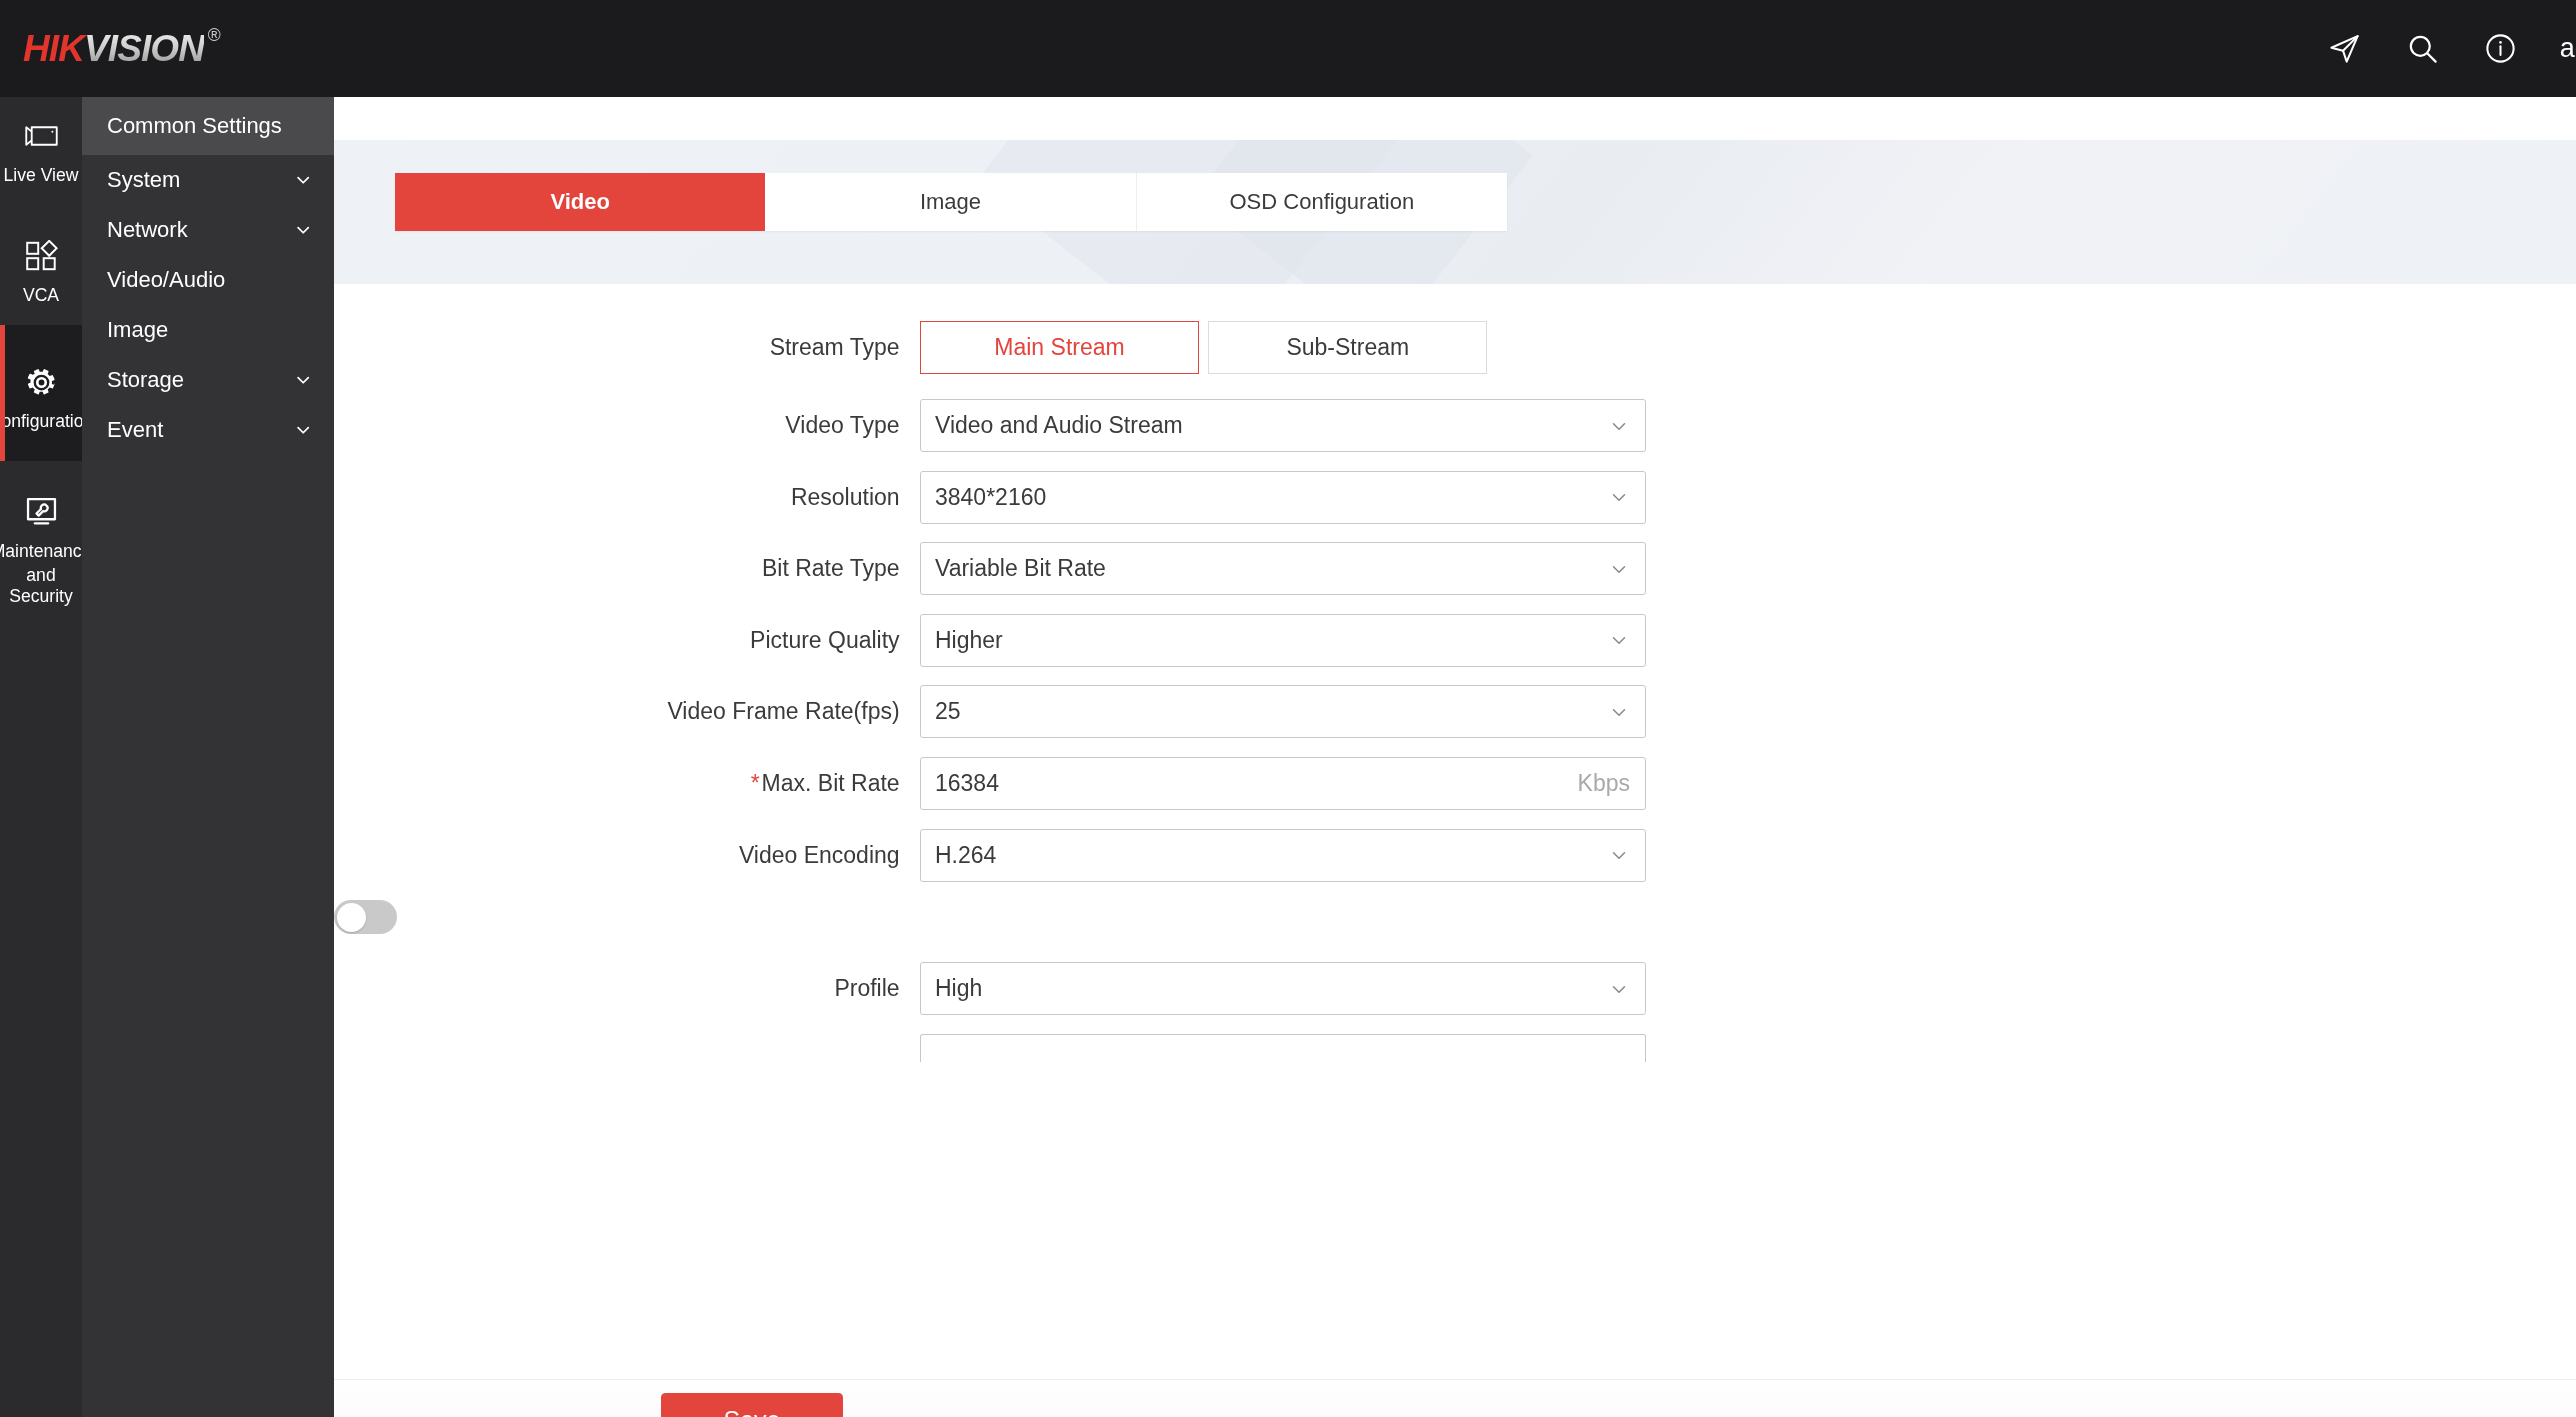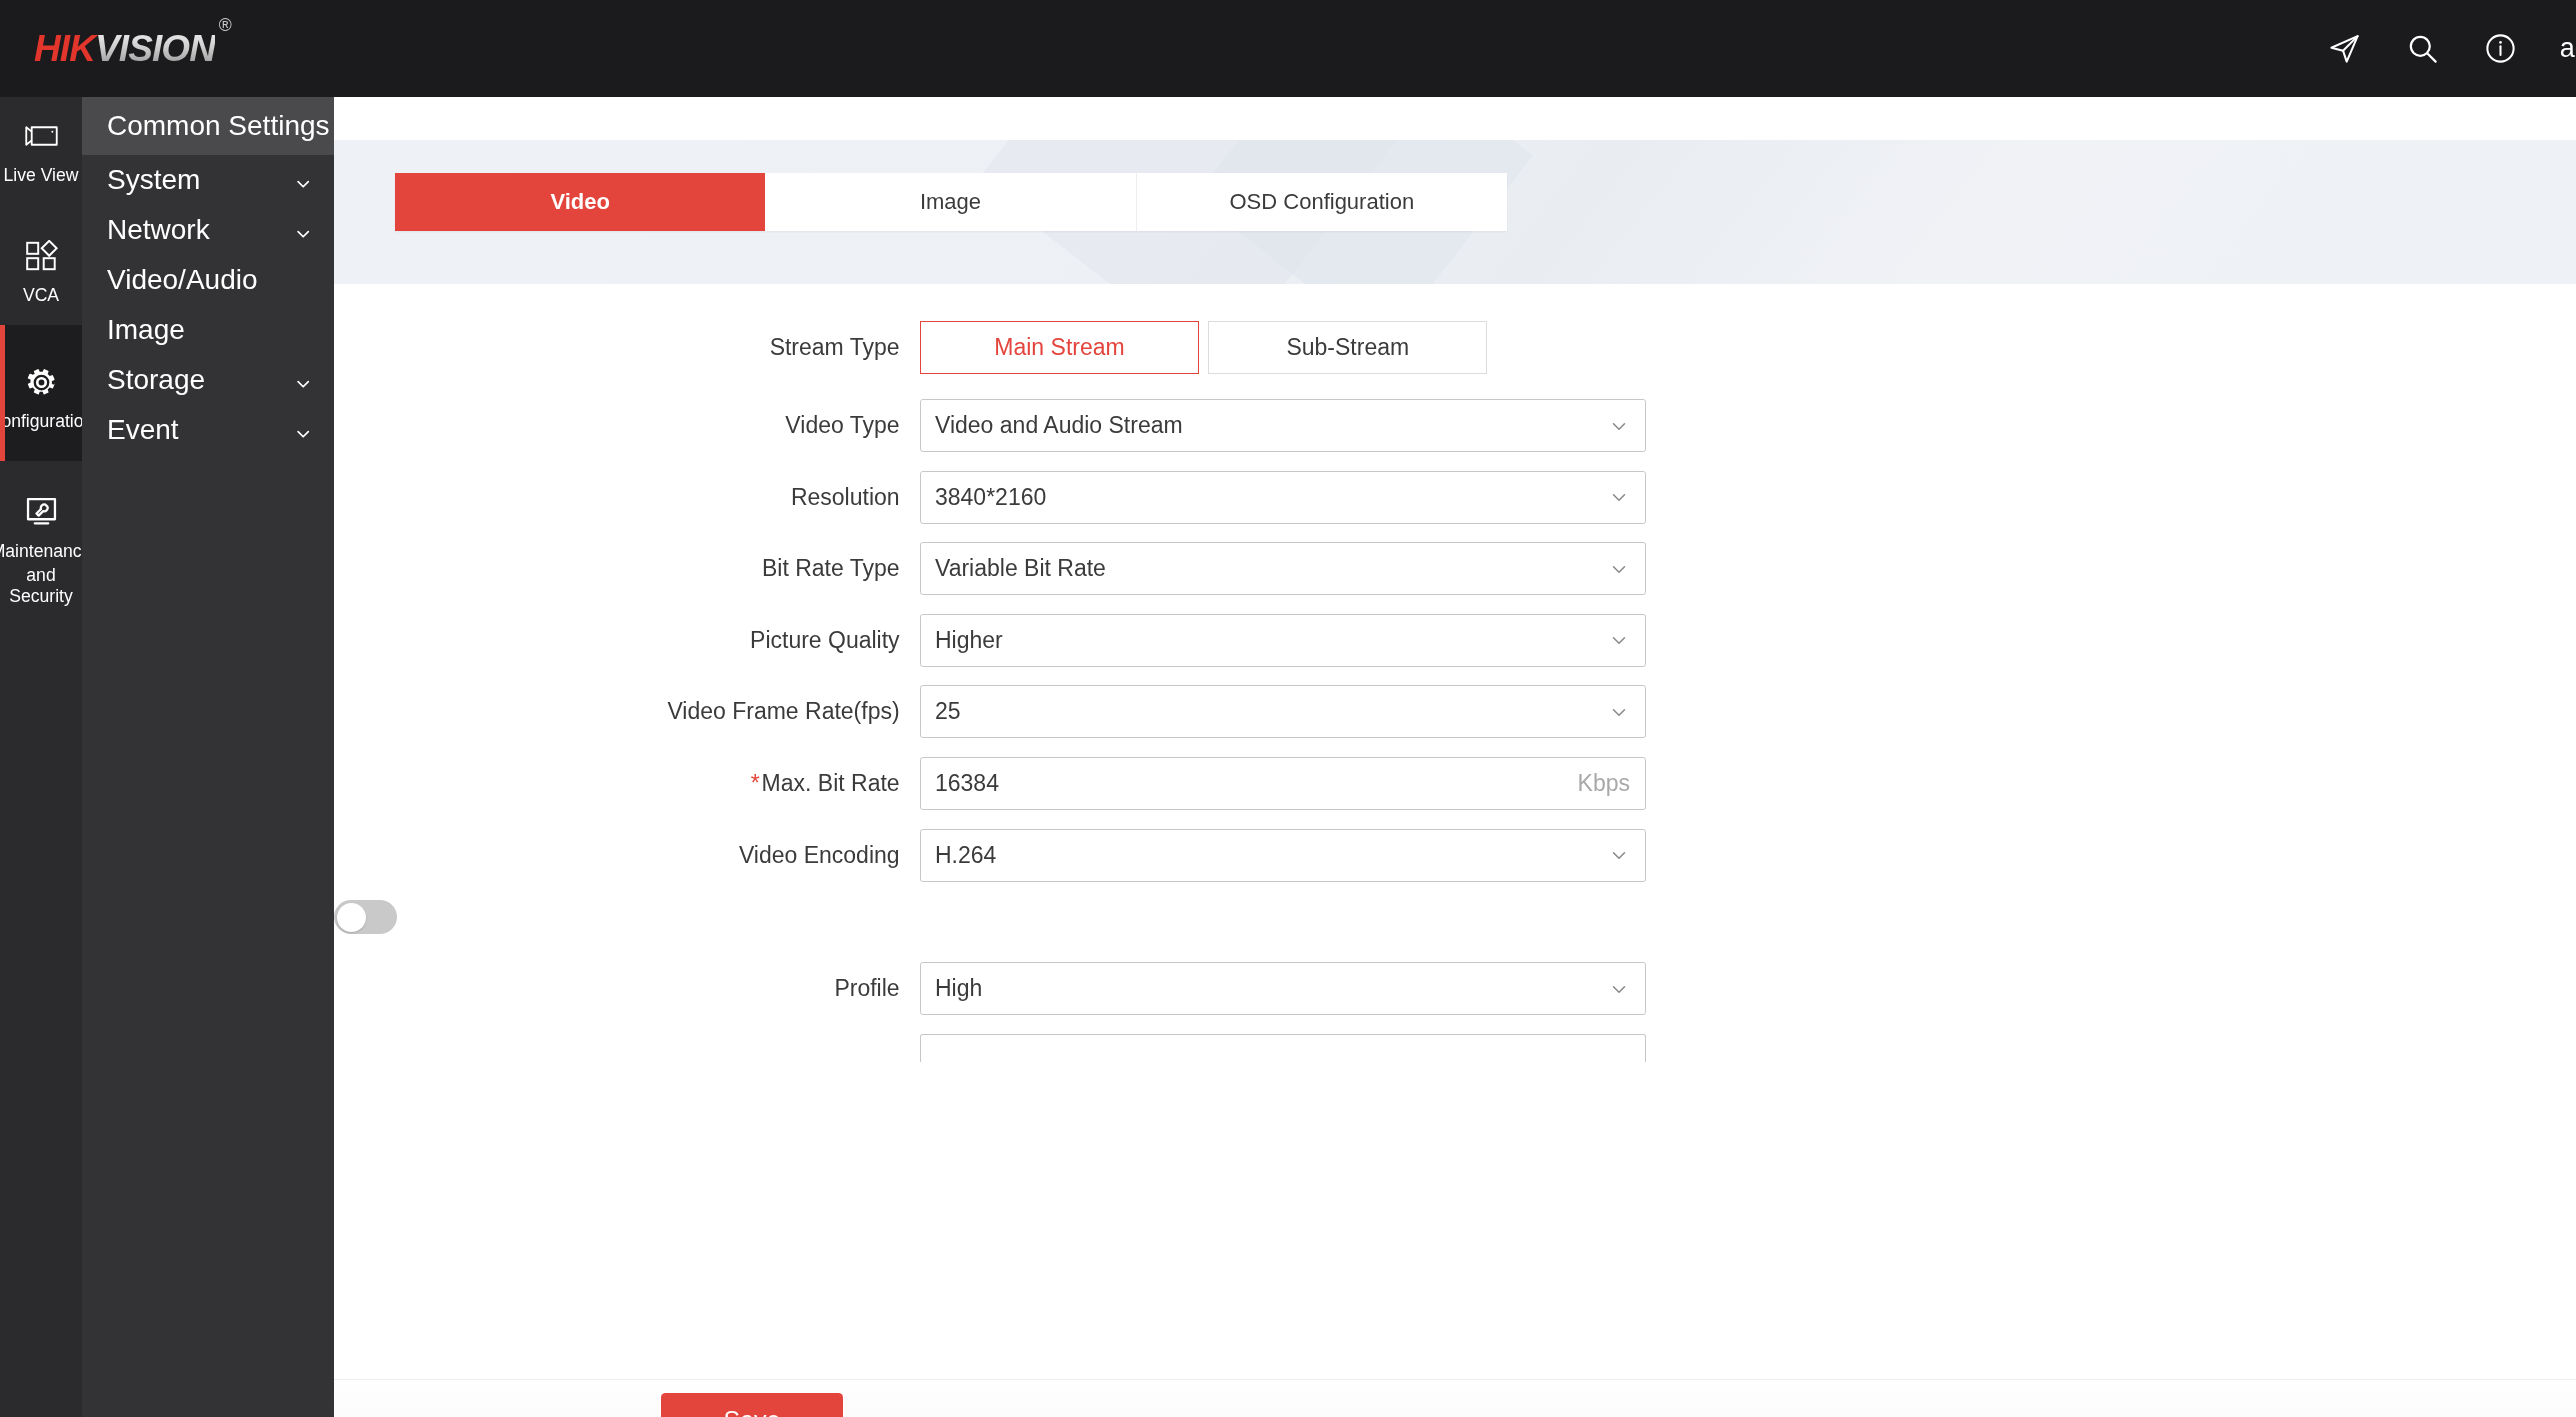--- a/index.html
+++ b/index.html
@@ -12,22 +12,22 @@
   .app { position: relative; width: 2576px; height: 1418px; }
 
   
   .header {
     position: absolute; top: 0; left: 0;
     width: 2576px; height: 97px;
     background: #1b1b1d;
     display: flex; align-items: center;
   }
   .logo {
-    margin-left: 34px;
-    display: flex; align-items: flex-start;
+    margin-left: 23px;
+    display: flex; align-items: center;
     font-style: italic; font-weight: bold;
     font-size: 37px; letter-spacing: -0.9px;
   }
   .logo .hik { color: #e2352b; }
   .logo .vision {
     background: linear-gradient(180deg,#f2f2f2 0%,#cfcfcf 45%,#8d8d8d 100%);
     -webkit-background-clip: text; background-clip: text;
     -webkit-text-fill-color: transparent; color: #cfcfcf;
   }
   .logo .reg { color: #c9c9c9; font-size: 17.6px; font-style: normal; font-weight: normal; margin-left: 3.7px; position: relative; top: -13px; }
@@ -67,21 +67,21 @@
   
   .subnav {
     position: absolute; top: 97px; left: 82px;
     width: 252px; height: 1321px;
     background: #333335;
   }
   .subnav-item {
     height: 50px;
     display: flex; align-items: center;
     padding: 0 20.4px 0 25px;
-    color: #ffffff; font-size: 28px;
+    color: #ffffff; font-size: 22px;
     cursor: pointer;
   }
   .subnav-item.first { height: 58px; }
   .subnav-item.active { background: #4a4a4c; }
   .subnav-item .sn-label { flex: 1; white-space: nowrap; }
   .chev { width: 20.4px; height: 20.4px; flex: 0 0 20.4px; }
 
   
   .content {
     position: absolute; top: 97px; left: 334px;

